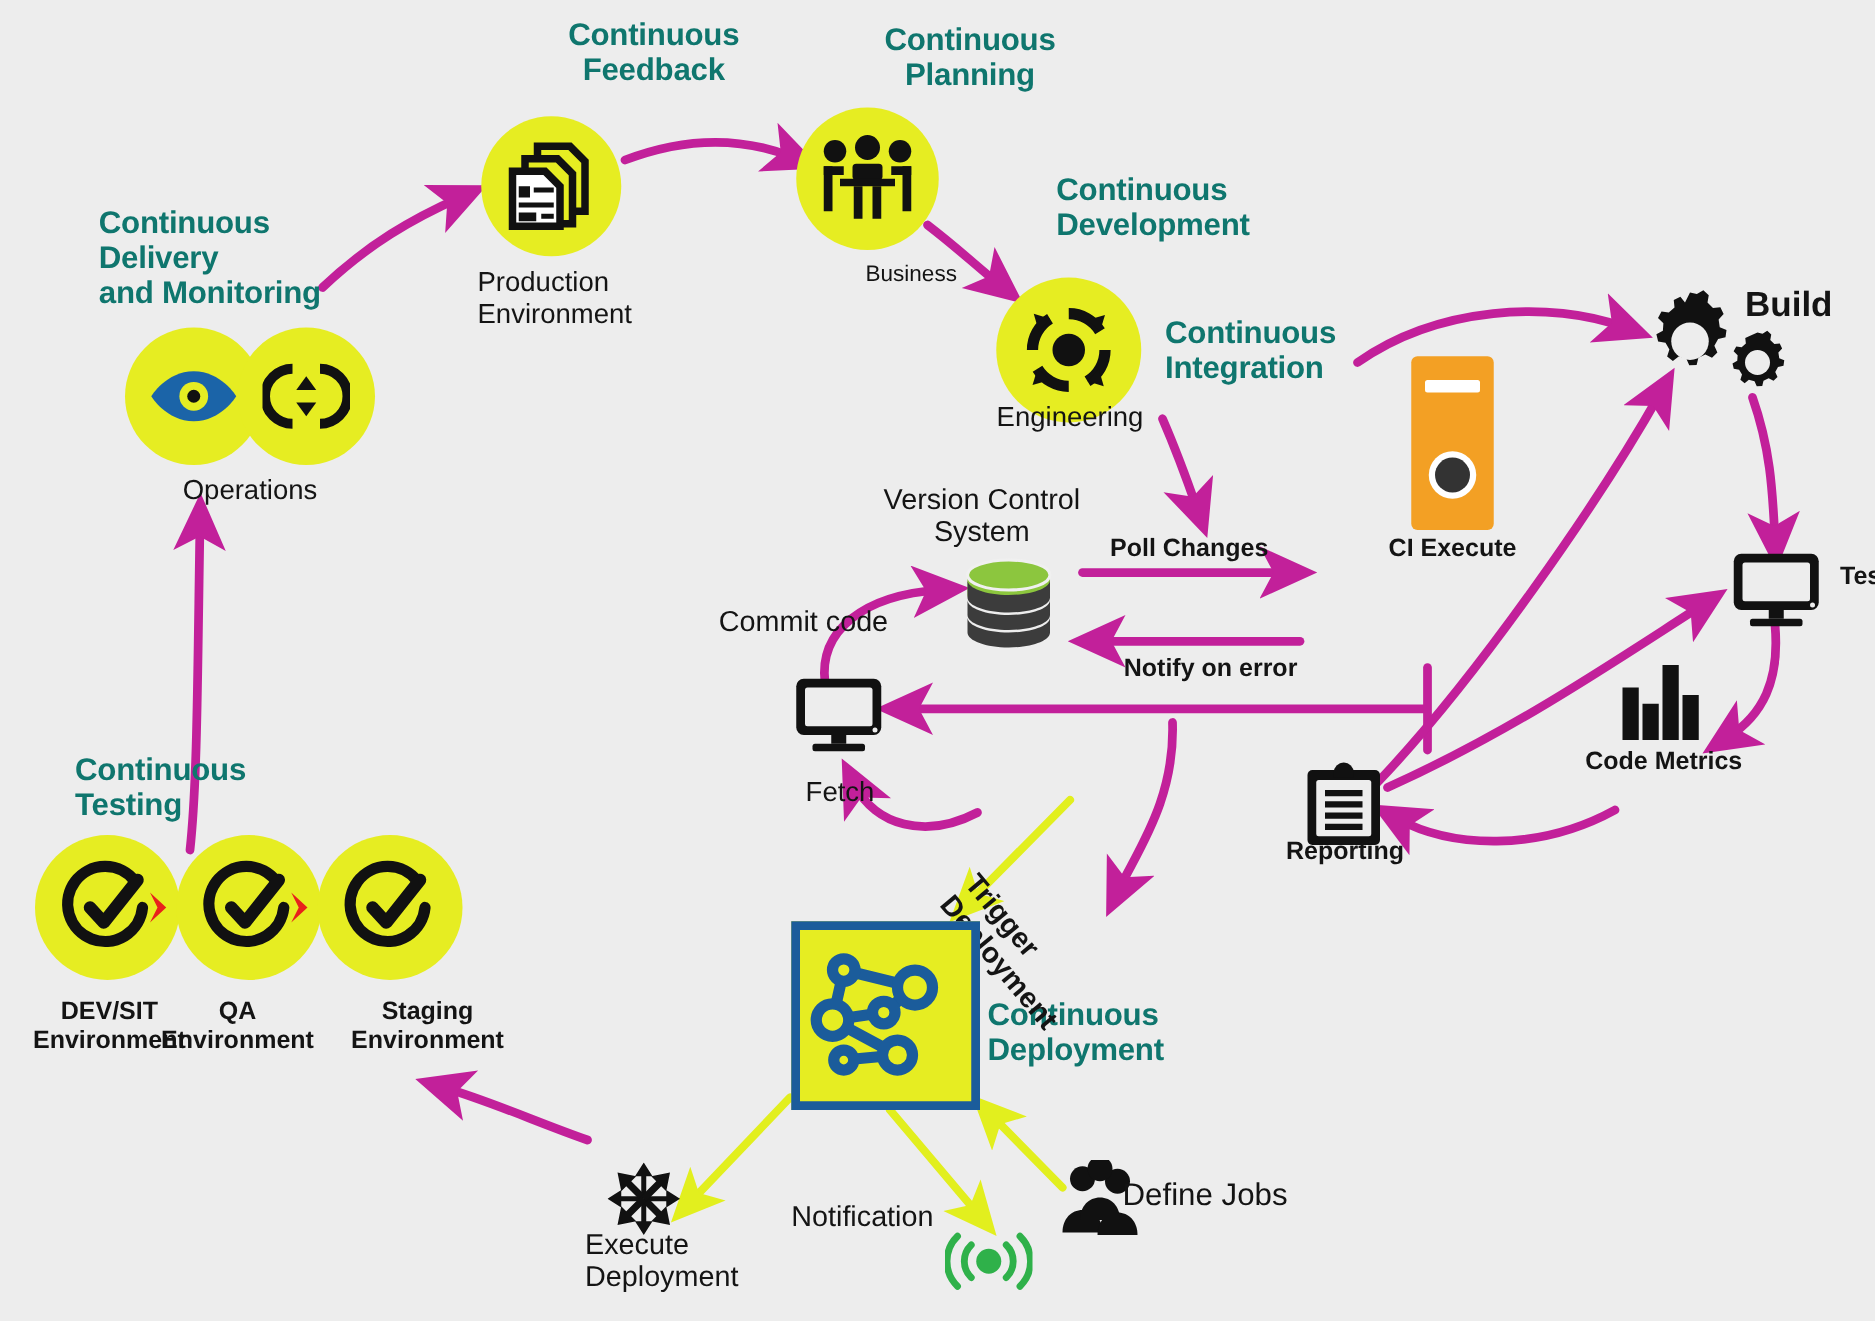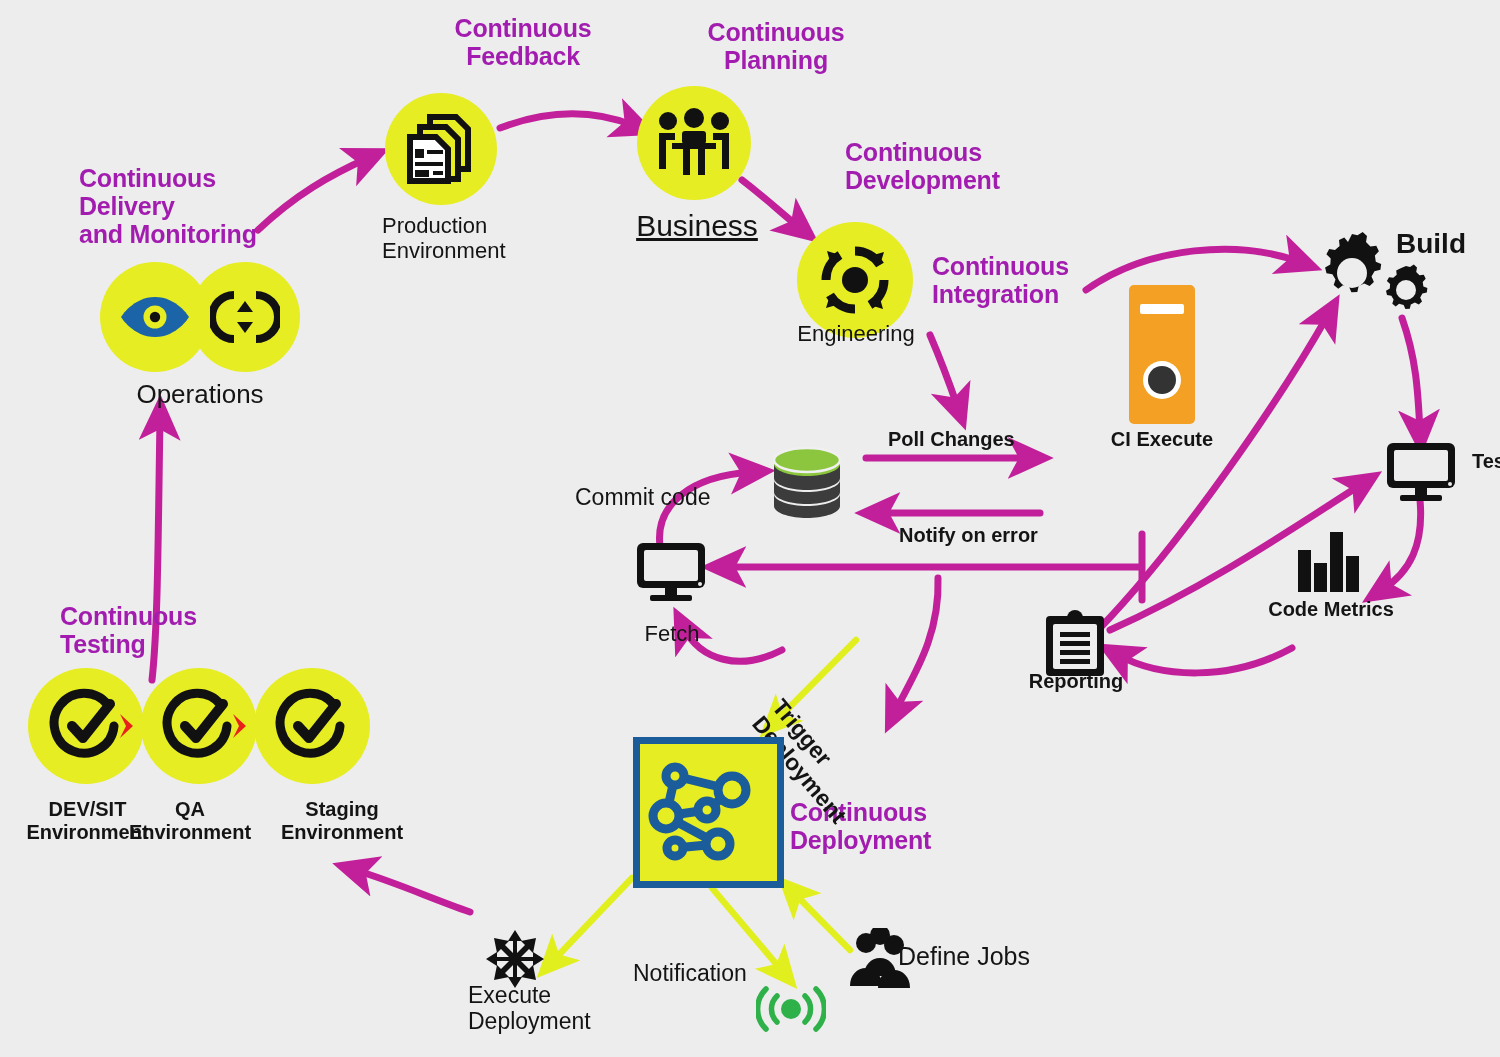--- a/index.html
+++ b/index.html
@@ -16,21 +16,21 @@
 
   
   .circ{
     position:absolute;border-radius:50%;
     background:#e6ed22;
     display:flex;align-items:center;justify-content:center;
   }
 
   
   .phase{
-    position:absolute;color:#a21caf;font-weight:bold;
+    position:absolute;color:#0f766e;font-weight:bold;
     line-height:1.12;letter-spacing:-.2px;
     white-space:pre-line;
   }
   .cap{
     position:absolute;color:#141414;
     line-height:1.13;white-space:pre-line;
   }
   .cap-reg{font-weight:400;}
   .cap-bold{font-weight:bold;}
   .edge-lbl{
@@ -152,21 +152,21 @@
     </div>
     <div class="circ" style="left:90px;top:0;width:110px;height:110px;">
       <svg width="70" height="64" viewBox="0 0 70 64">
         <path d="M24 10a22 22 0 1 0 0 44 22 22 0 0 1 0-44z" fill="none" stroke="#111" stroke-width="8" stroke-linecap="round"></path>
         <path d="M46 54a22 22 0 1 0 0-44 22 22 0 0 1 0 44z" fill="none" stroke="#111" stroke-width="8" stroke-linecap="round"></path>
         <path d="M27 27 L35 16 L43 27 Z" fill="#111"></path>
         <path d="M43 37 L35 48 L27 37 Z" fill="#111"></path>
       </svg>
     </div>
   </div>
-  <div class="cap cap-reg center-txt" style="left:100px;top:380px;width:200px;font-size:26px;">Operations</div>
+  <div class="cap cap-reg center-txt" style="left:100px;top:380px;width:200px;font-size:22px;">Operations</div>
 
   <div class="circ" style="left:385px;top:93px;width:112px;height:112px;">
     <svg width="74" height="72" viewBox="0 0 74 72">
       <path d="M26 4h26l12 12v40H26z" fill="#e6ed22" stroke="#111" stroke-width="6"></path>
       <path d="M16 14h26l12 12v40H16z" fill="#e6ed22" stroke="#111" stroke-width="6"></path>
       <path d="M6 24h26l12 12v32H6z" fill="#fff" stroke="#111" stroke-width="6"></path>
       <rect x="11" y="36" width="9" height="9" fill="#111"></rect>
       <rect x="23" y="37" width="16" height="4" fill="#111"></rect>
       <rect x="11" y="49" width="28" height="4" fill="#111"></rect>
       <rect x="11" y="57" width="14" height="7" fill="#111"></rect>
@@ -184,37 +184,39 @@
       <rect x="28" y="24" width="24" height="13" rx="3" fill="#111"></rect>
       <rect x="18" y="36" width="44" height="6" fill="#111"></rect>
       <rect x="5" y="26" width="7" height="36" fill="#111"></rect>
       <rect x="5" y="26" width="16" height="7" fill="#111"></rect>
       <rect x="68" y="26" width="7" height="36" fill="#111"></rect>
       <rect x="59" y="26" width="16" height="7" fill="#111"></rect>
       <rect x="29" y="42" width="7" height="26" fill="#111"></rect>
       <rect x="44" y="42" width="7" height="26" fill="#111"></rect>
     </svg>
   </div>
-  <div class="cap cap-reg center-txt" style="left:622px;top:209px;width:150px;font-size:30px;text-decoration:underline;">Business</div>
+  <div class="cap cap-reg center-txt" style="left:654px;top:209px;width:150px;font-size:18px;">Business</div>
 
   <div class="circ" style="left:797px;top:222px;width:116px;height:116px;">
     <svg width="74" height="74" viewBox="0 0 74 74">
       <circle cx="37" cy="37" r="13" fill="#111"></circle>
       <path d="M37 8a29 29 0 0 1 25 14" fill="none" stroke="#111" stroke-width="9"></path>
       <path d="M62 22 L66 9 L52 13 Z" fill="#111"></path>
       <path d="M66 37a29 29 0 0 1-14 25" fill="none" stroke="#111" stroke-width="9"></path>
       <path d="M52 62 L65 66 L61 52 Z" fill="#111"></path>
       <path d="M37 66a29 29 0 0 1-25-14" fill="none" stroke="#111" stroke-width="9"></path>
       <path d="M12 52 L8 65 L22 61 Z" fill="#111"></path>
       <path d="M8 37a29 29 0 0 1 14-25" fill="none" stroke="#111" stroke-width="9"></path>
       <path d="M22 12 L9 8 L13 22 Z" fill="#111"></path>
     </svg>
   </div>
   <div class="cap cap-reg center-txt" style="left:770px;top:322px;width:172px;font-size:22px;">Engineering</div>
 
+  <div class="cap cap-reg center-txt" style="left:678px;top:386px;width:215px;font-size:23px;">Version Control
+System</div>
   <div class="node" style="left:766px;top:444px;">
     <svg width="82" height="84" viewBox="0 0 82 84">
       <ellipse cx="41" cy="16" rx="33" ry="12" fill="#8cc63e"></ellipse>
       <path d="M8 16v16c0 6.6 14.8 12 33 12s33-5.4 33-12V16" fill="#8cc63e"></path>
       <path d="M8 20v14c0 6.6 14.8 12 33 12s33-5.4 33-12V20c0 6.6-14.8 12-33 12S8 26.6 8 20z" fill="#3c3c3c"></path>
       <path d="M8 36v12c0 6.6 14.8 12 33 12s33-5.4 33-12V36c0 6.6-14.8 12-33 12S8 42.6 8 36z" fill="#3c3c3c"></path>
       <path d="M8 50v12c0 6.6 14.8 12 33 12s33-5.4 33-12V50c0 6.6-14.8 12-33 12S8 56.6 8 50z" fill="#3c3c3c"></path>
       <ellipse cx="41" cy="16" rx="33" ry="12" fill="none" stroke="#f0f0f0" stroke-width="2.5"></ellipse>
     </svg>
   </div>

